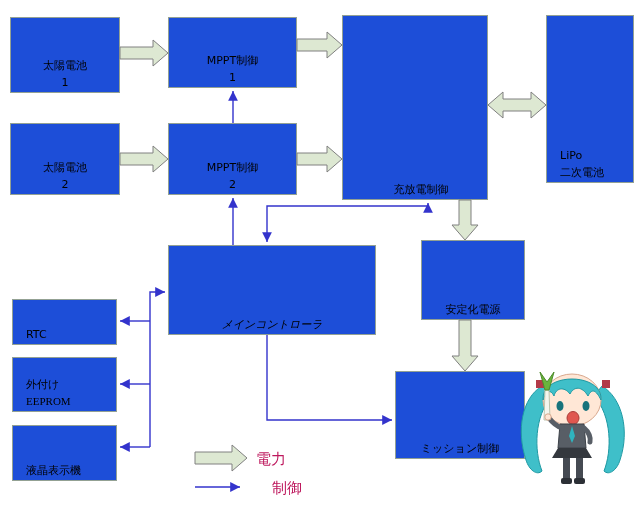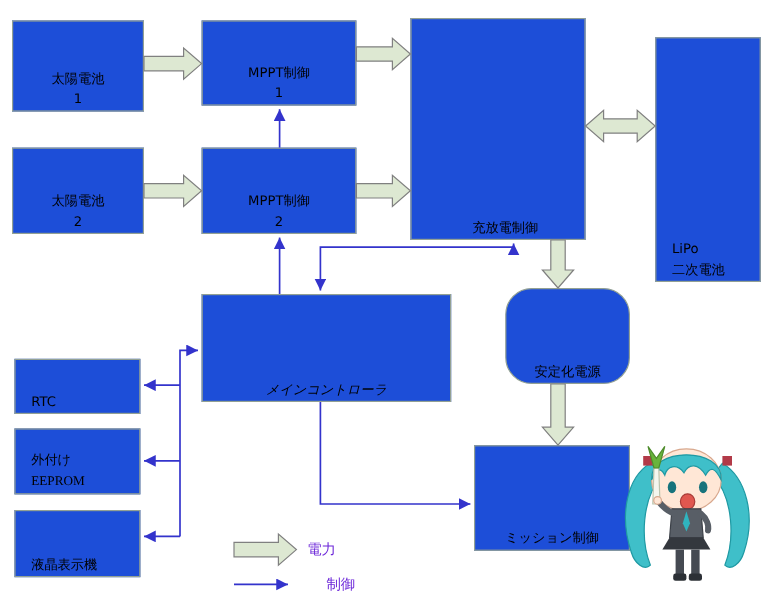--- a/index.html
+++ b/index.html
@@ -8,21 +8,21 @@
     font-family:"DejaVu Sans","Liberation Sans",sans-serif; overflow:hidden;
   }
   .box {
     position:absolute; box-sizing:border-box;
     background:#1d4ed8; border:1px solid #93a193;
     display:flex; flex-direction:column; align-items:center; justify-content:flex-end;
     font-size:11px; color:#000; line-height:1.6; text-align:center;
   }
   .box.left { align-items:flex-start; padding-left:13px; text-align:left; }
   .arrows { position:absolute; left:0; top:0; }
-  .legend-label { position:absolute; font-size:12px; color:#6d28d9;font-family:Liberation Serif, serif; }
+  .legend-label { position:absolute; font-size:15px; color:#be185d;font-family:Liberation Serif, serif; }
   .mascot { position:absolute; left:506px; top:356px; }
 </style>
 </head>
 <body>
 
 <div class="stage">
 
   <div class="box" style="left:10px;top:17px;width:110px;height:76px;">
     <span>太陽電池</span>
     <span>1</span>
@@ -40,26 +40,26 @@
 
   <div class="box" style="left:168px;top:123px;width:129px;height:72px;">
     <span>MPPT制御</span>
     <span>2</span>
   </div>
 
   <div class="box" style="left:342px;top:15px;width:146px;height:185px;padding-left:12px;">
     <span>充放電制御</span>
   </div>
 
-  <div class="box left" style="left:546px;top:31px;width:88px;height:204px;">
+  <div class="box left" style="left:546px;top:15px;width:88px;height:168px;">
     <span>LiPo</span>
     <span>二次電池</span>
   </div>
 
-  <div class="box" style="left:421px;top:240px;width:104px;height:80px;border-radius:22px;">
+  <div class="box" style="left:421px;top:240px;width:104px;height:80px;">
     <span>安定化電源</span>
   </div>
 
   <div class="box" style="left:168px;top:245px;width:208px;height:90px;font-style:italic;">
     <span>メインコントローラ</span>
   </div>
 
   <div class="box left" style="left:12px;top:299px;width:105px;height:46px;">
     <span>RTC</span>
   </div>

